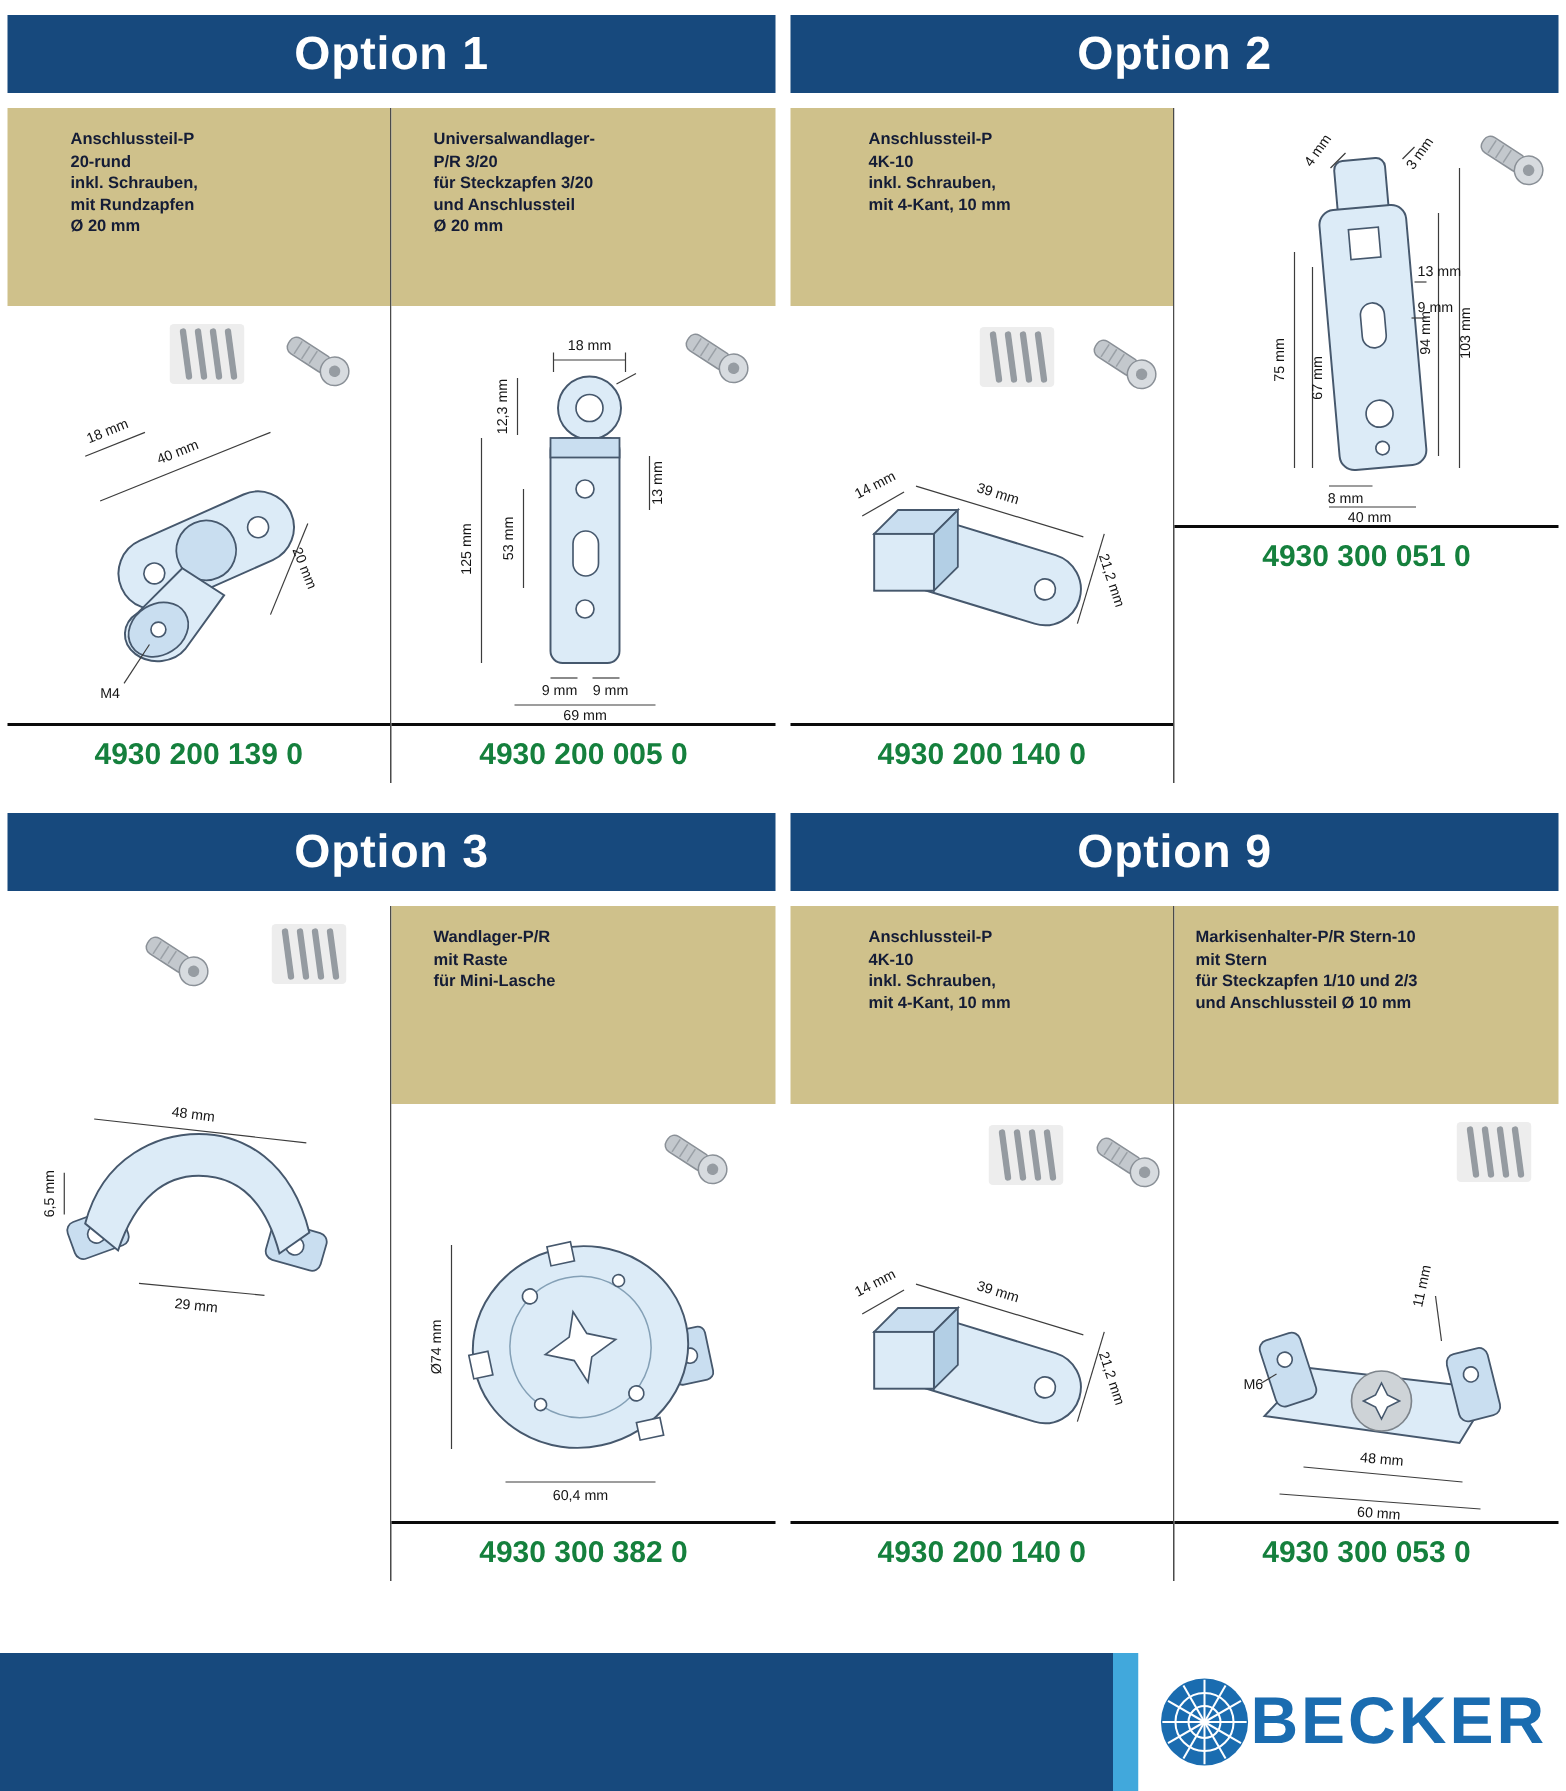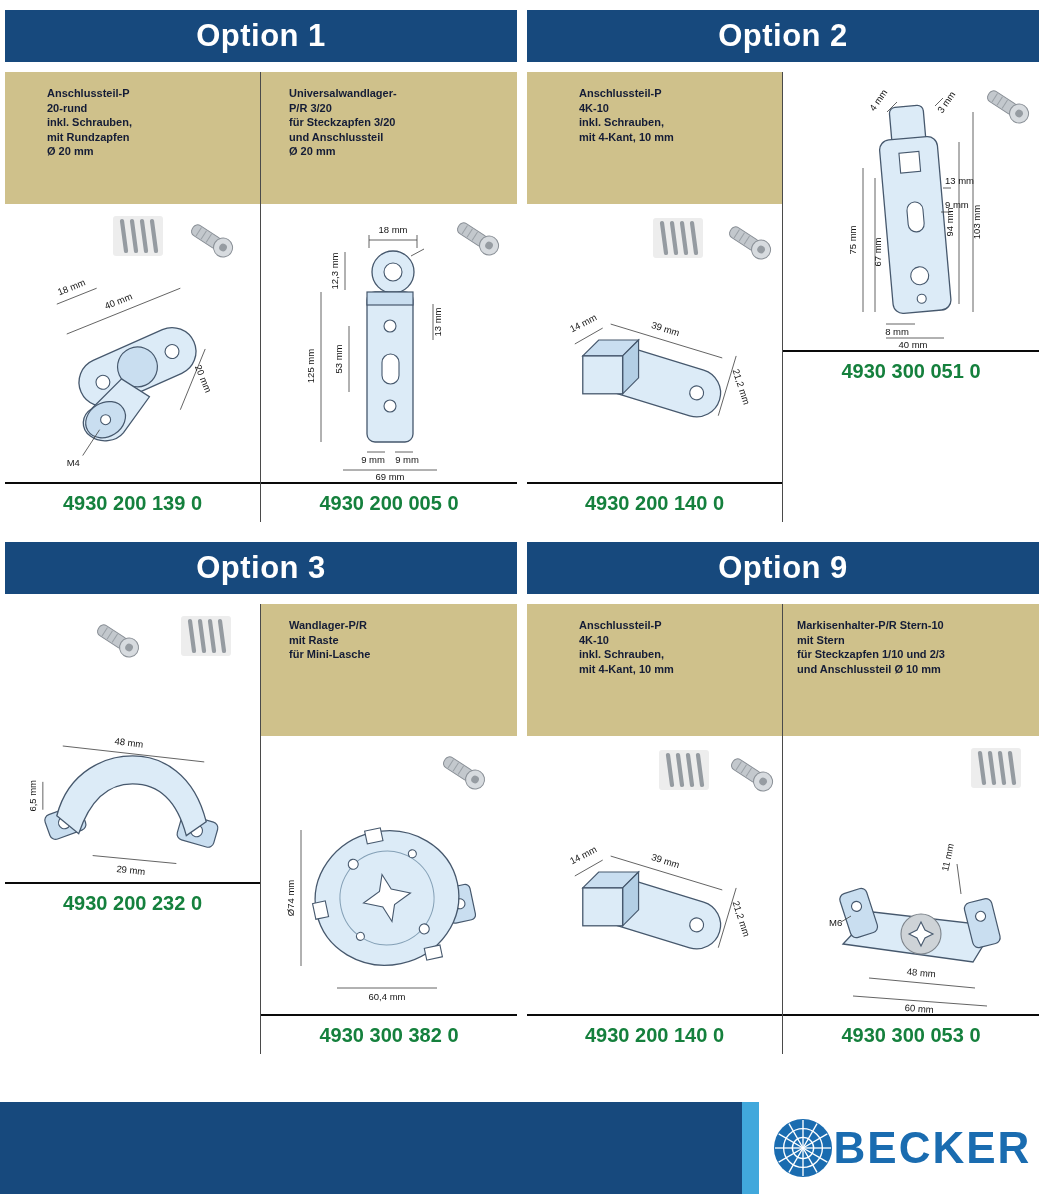--- a/index.html
+++ b/index.html
@@ -283,23 +283,20 @@
             </g>
             <g transform="rotate(16 192 228)">
               <rect class="part2" x="174" y="214" width="38" height="26" rx="6"></rect>
               <circle class="hole" cx="192" cy="227" r="6"></circle>
             </g>
             <path class="part" d="M52 212 C64 166 102 152 128 152 C158 152 190 170 202 218 L182 232 C172 194 152 180 128 180 C106 180 86 194 74 230 Z"></path>
             <line class="dim" x1="88" y1="252" x2="172" y2="260"></line>
             <text class="mid" transform="rotate(6 126 270)" x="126" y="270">29 mm</text>
           </svg>
         </div>
-        <div class="part-row">
-          <span>4930 200 232 0</span>
-        </div>
       </div>
 
       <div class="col">
         <div class="desc-box pad28">Wandlager-P/R
 mit Raste
 für Mini-Lasche</div>
         <div class="drawing">
           <svg class="icon pin" style="left:178px; top:14px">
               <use href="#sym-pin"></use>
             </svg>

